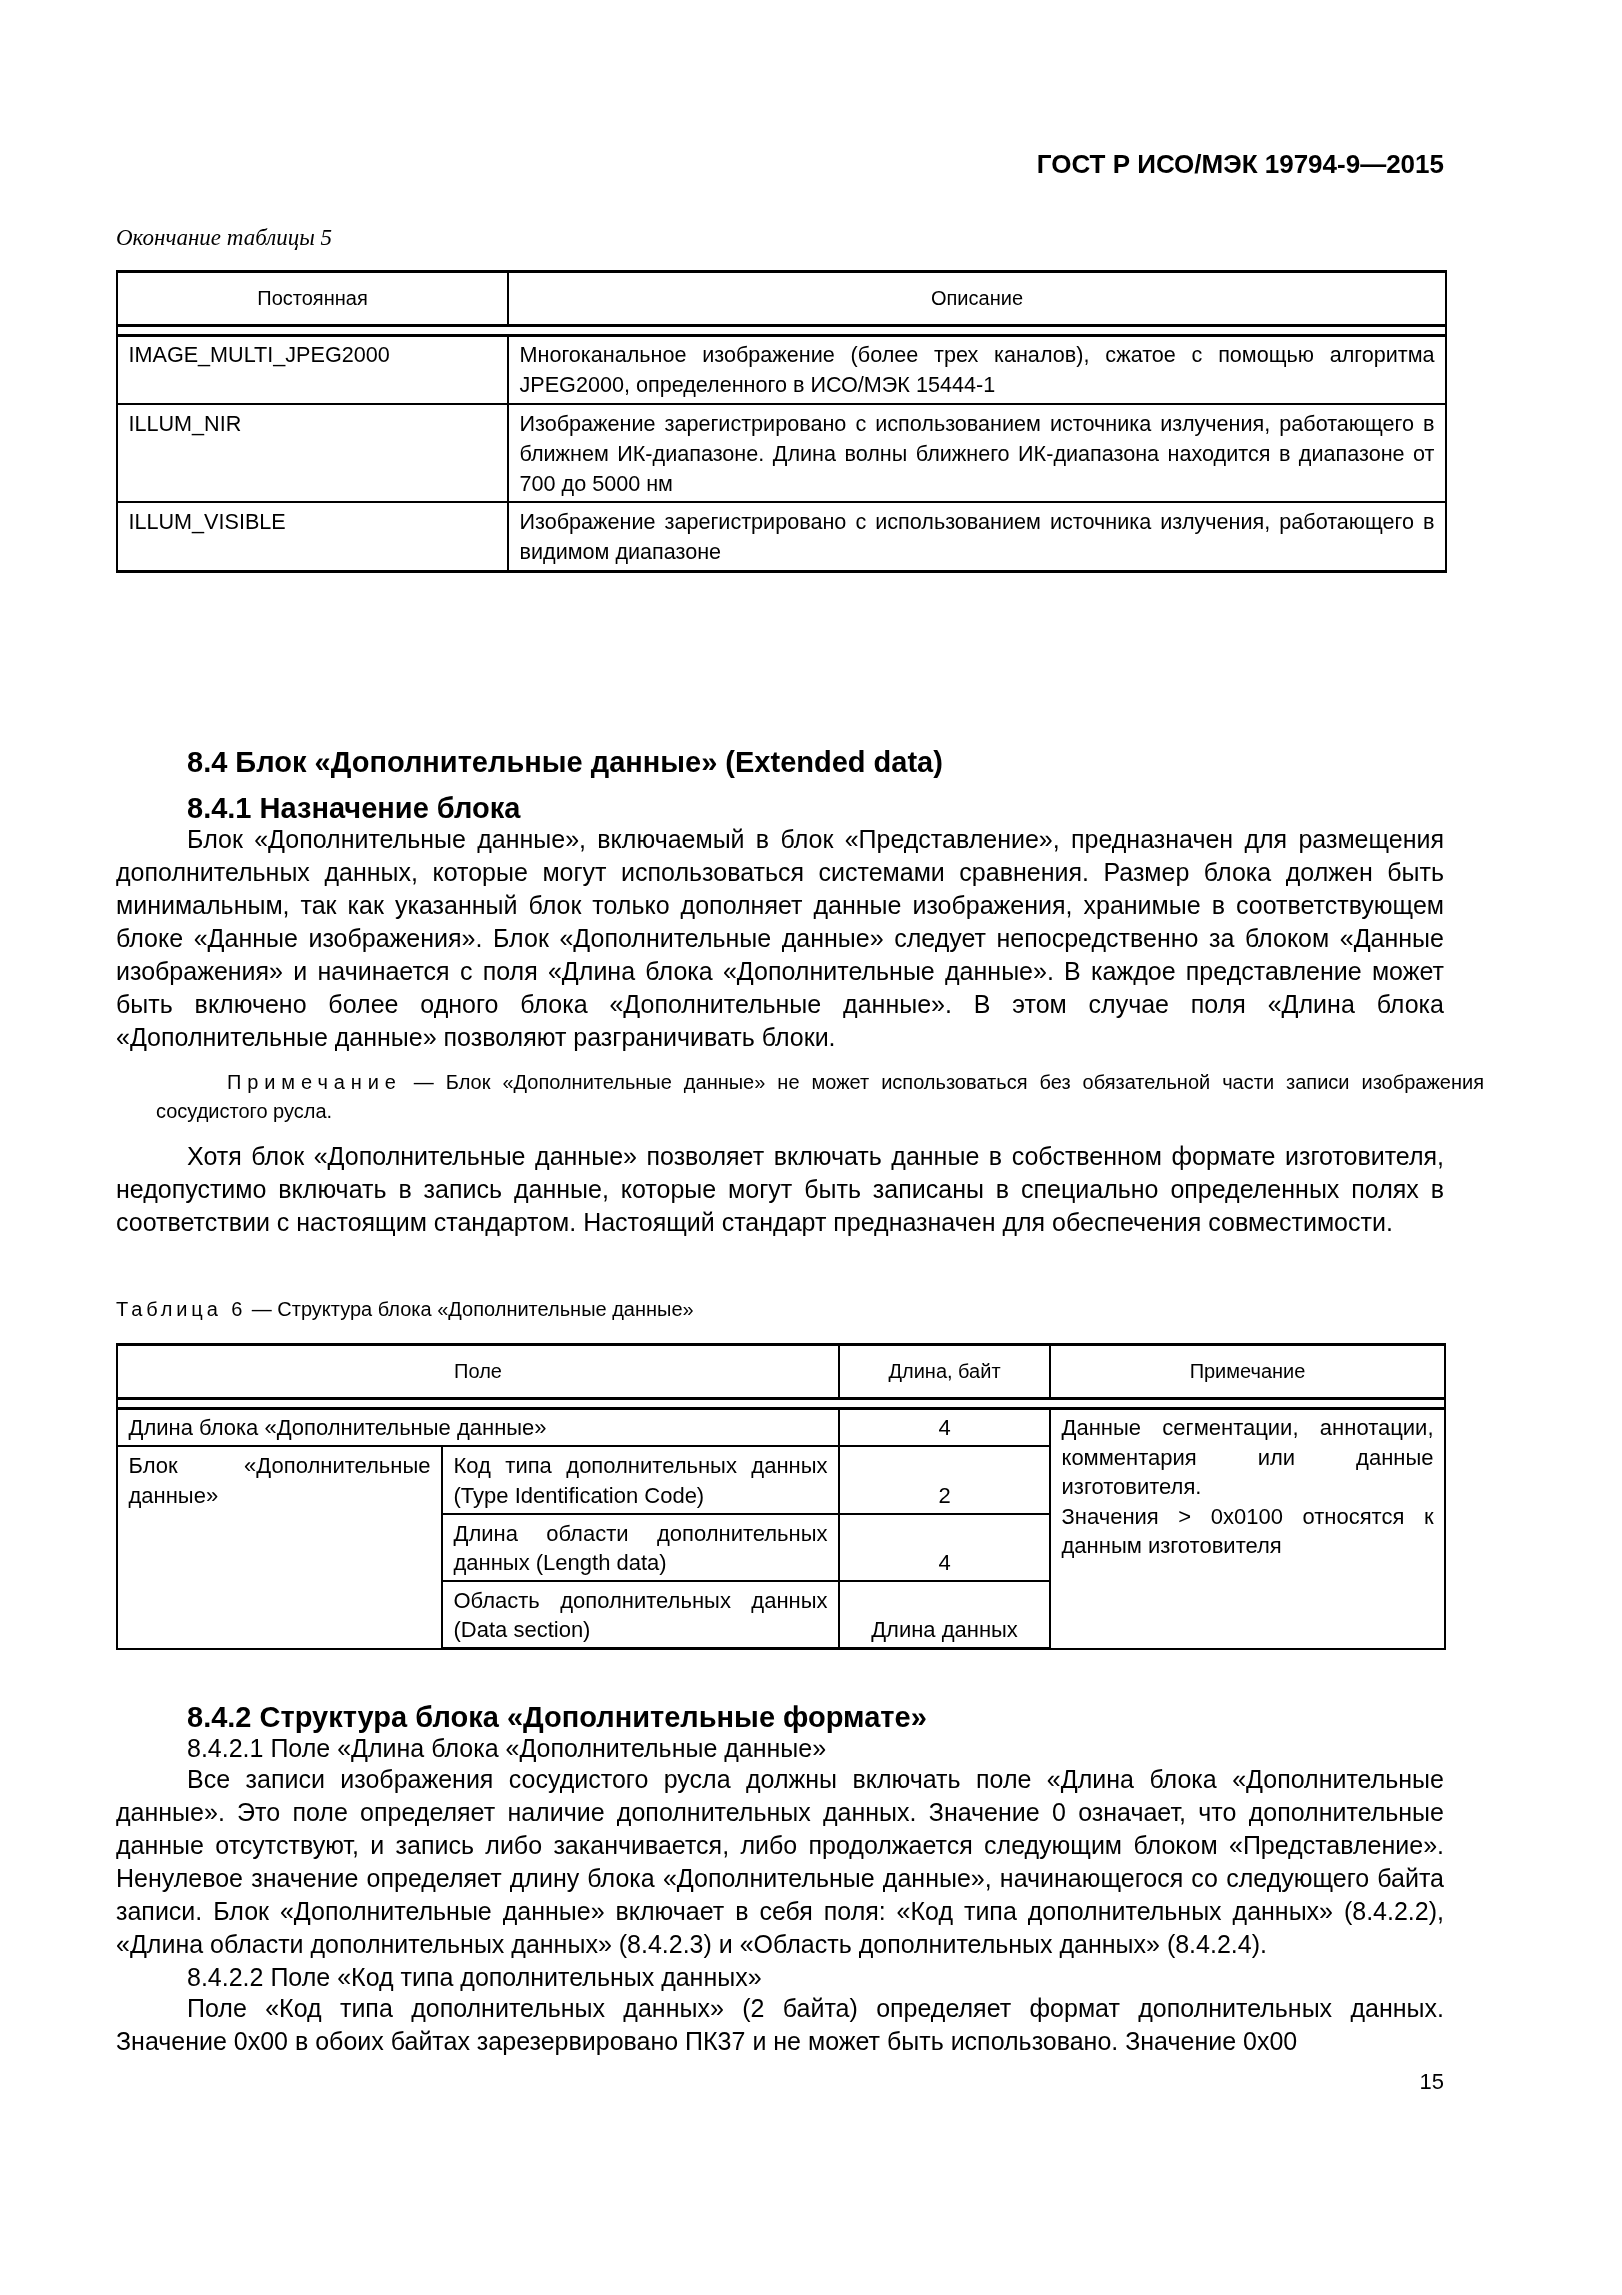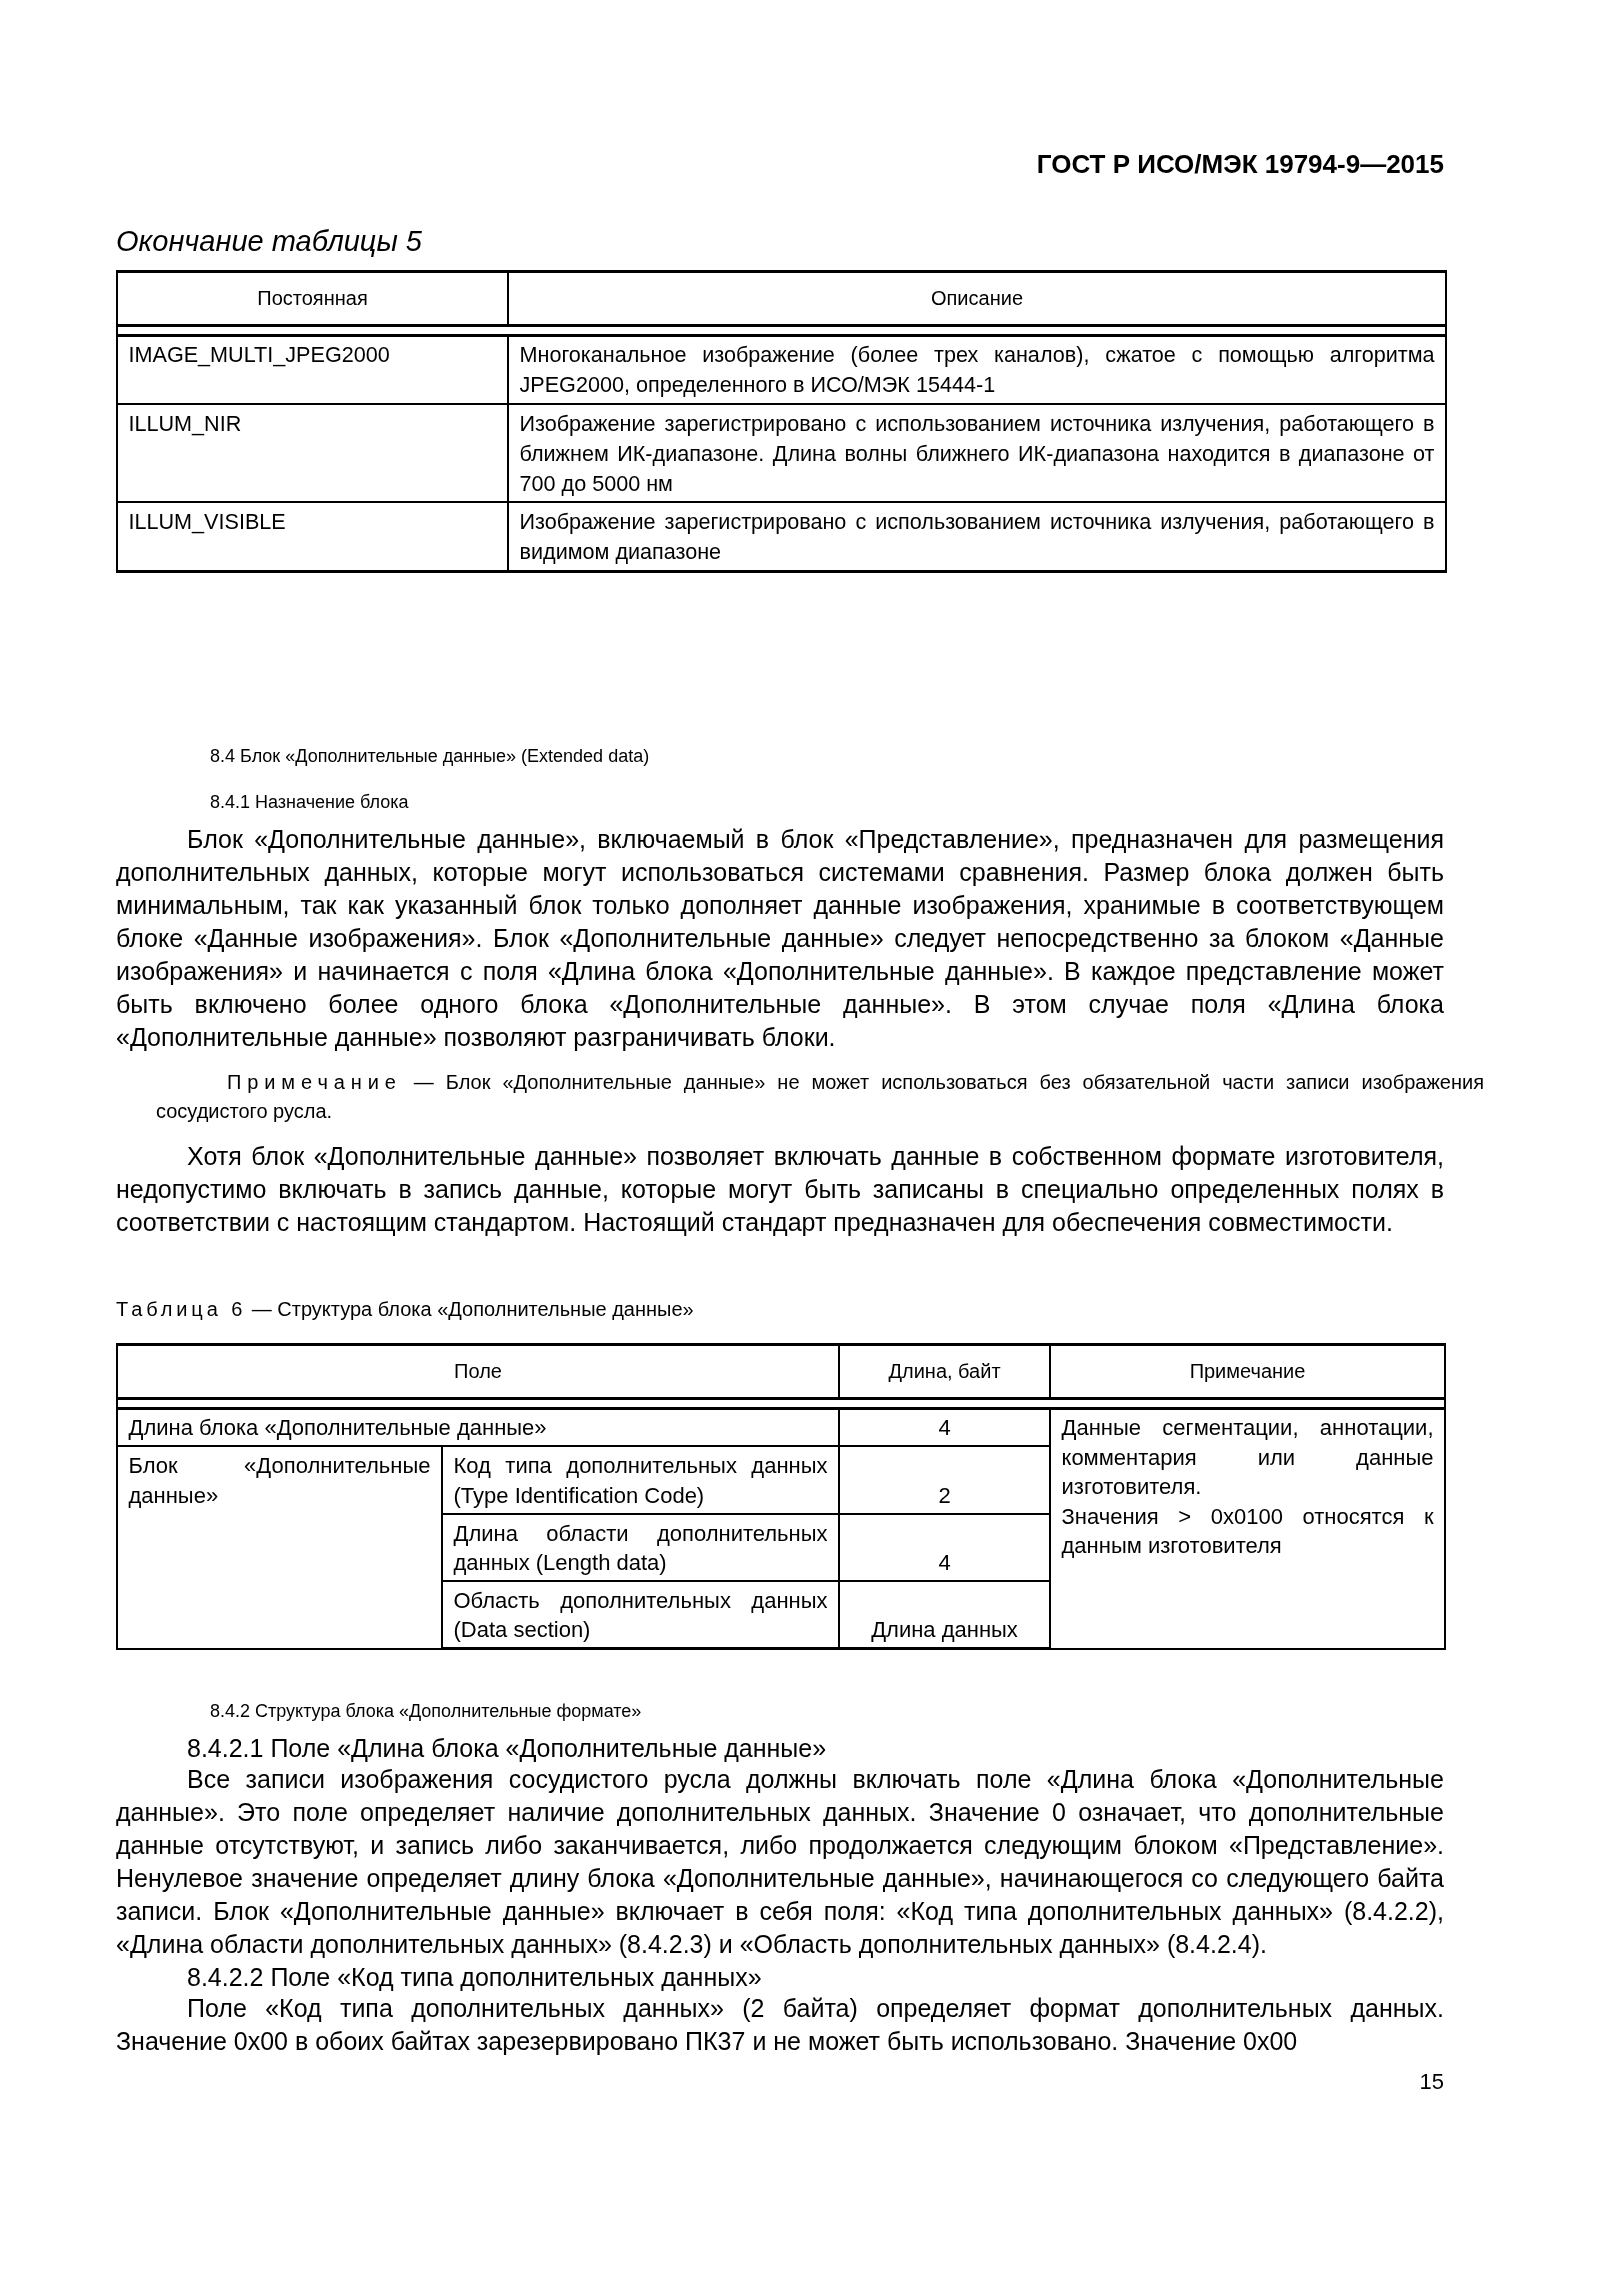--- a/index.html
+++ b/index.html
@@ -8,21 +8,21 @@
     font-family: "Liberation Sans", sans-serif; color: #000;
   }
   .page { position: absolute; left: 116px; top: 0; width: 1328px; }
 
   .doc-header {
     position: absolute; right: 0; top: 149px;
     font-weight: bold; font-size: 26px; letter-spacing: 0px;
   }
   .caption-italic {
     position: absolute; left: 0; top: 225px;
-    font-style: italic; font-size: 29px;
+    font-style: italic; font-size: 23px; font-family: Liberation Serif, serif;
   }
 
   
   table.gost {
     position: absolute; left: 0; width: 1328px;
     border-collapse: collapse; table-layout: fixed;
     font-size: 22px; line-height: 29.4px;
   }
   table.gost td, table.gost th {
     border: 2px solid #000; vertical-align: top;
@@ -36,21 +36,21 @@
   table.gost thead tr:first-child th { border-top: 3.3px solid #000; }
   table.gost tbody tr:last-child td { border-bottom: 3.3px solid #000; }
   .justify { text-align: justify; text-align-last: left; }
 
   #table5 { top: 270px; }
   #table5 col.c1 { width: 391px; }
   #table5 col.c2 { width: 938px; }
   #table5 td { font-size: 21.6px; line-height: 30px; }
 
   .h-section {
-    position: absolute; left: 71px; font-weight: normal; font-size: 18px; margin-left: 23px;
+    position: absolute; left: 71px; font-weight: bold; font-size: 29px;
   }
   .para {
     position: absolute; left: 0; width: 1328px;
     font-size: 25px; line-height: 33px;
     text-align: justify; text-indent: 71px;
   }
   .note {
     position: absolute; left: 0; width: 1328px;
     font-size: 20px; line-height: 29px;
     text-align: justify; text-indent: 71px;

